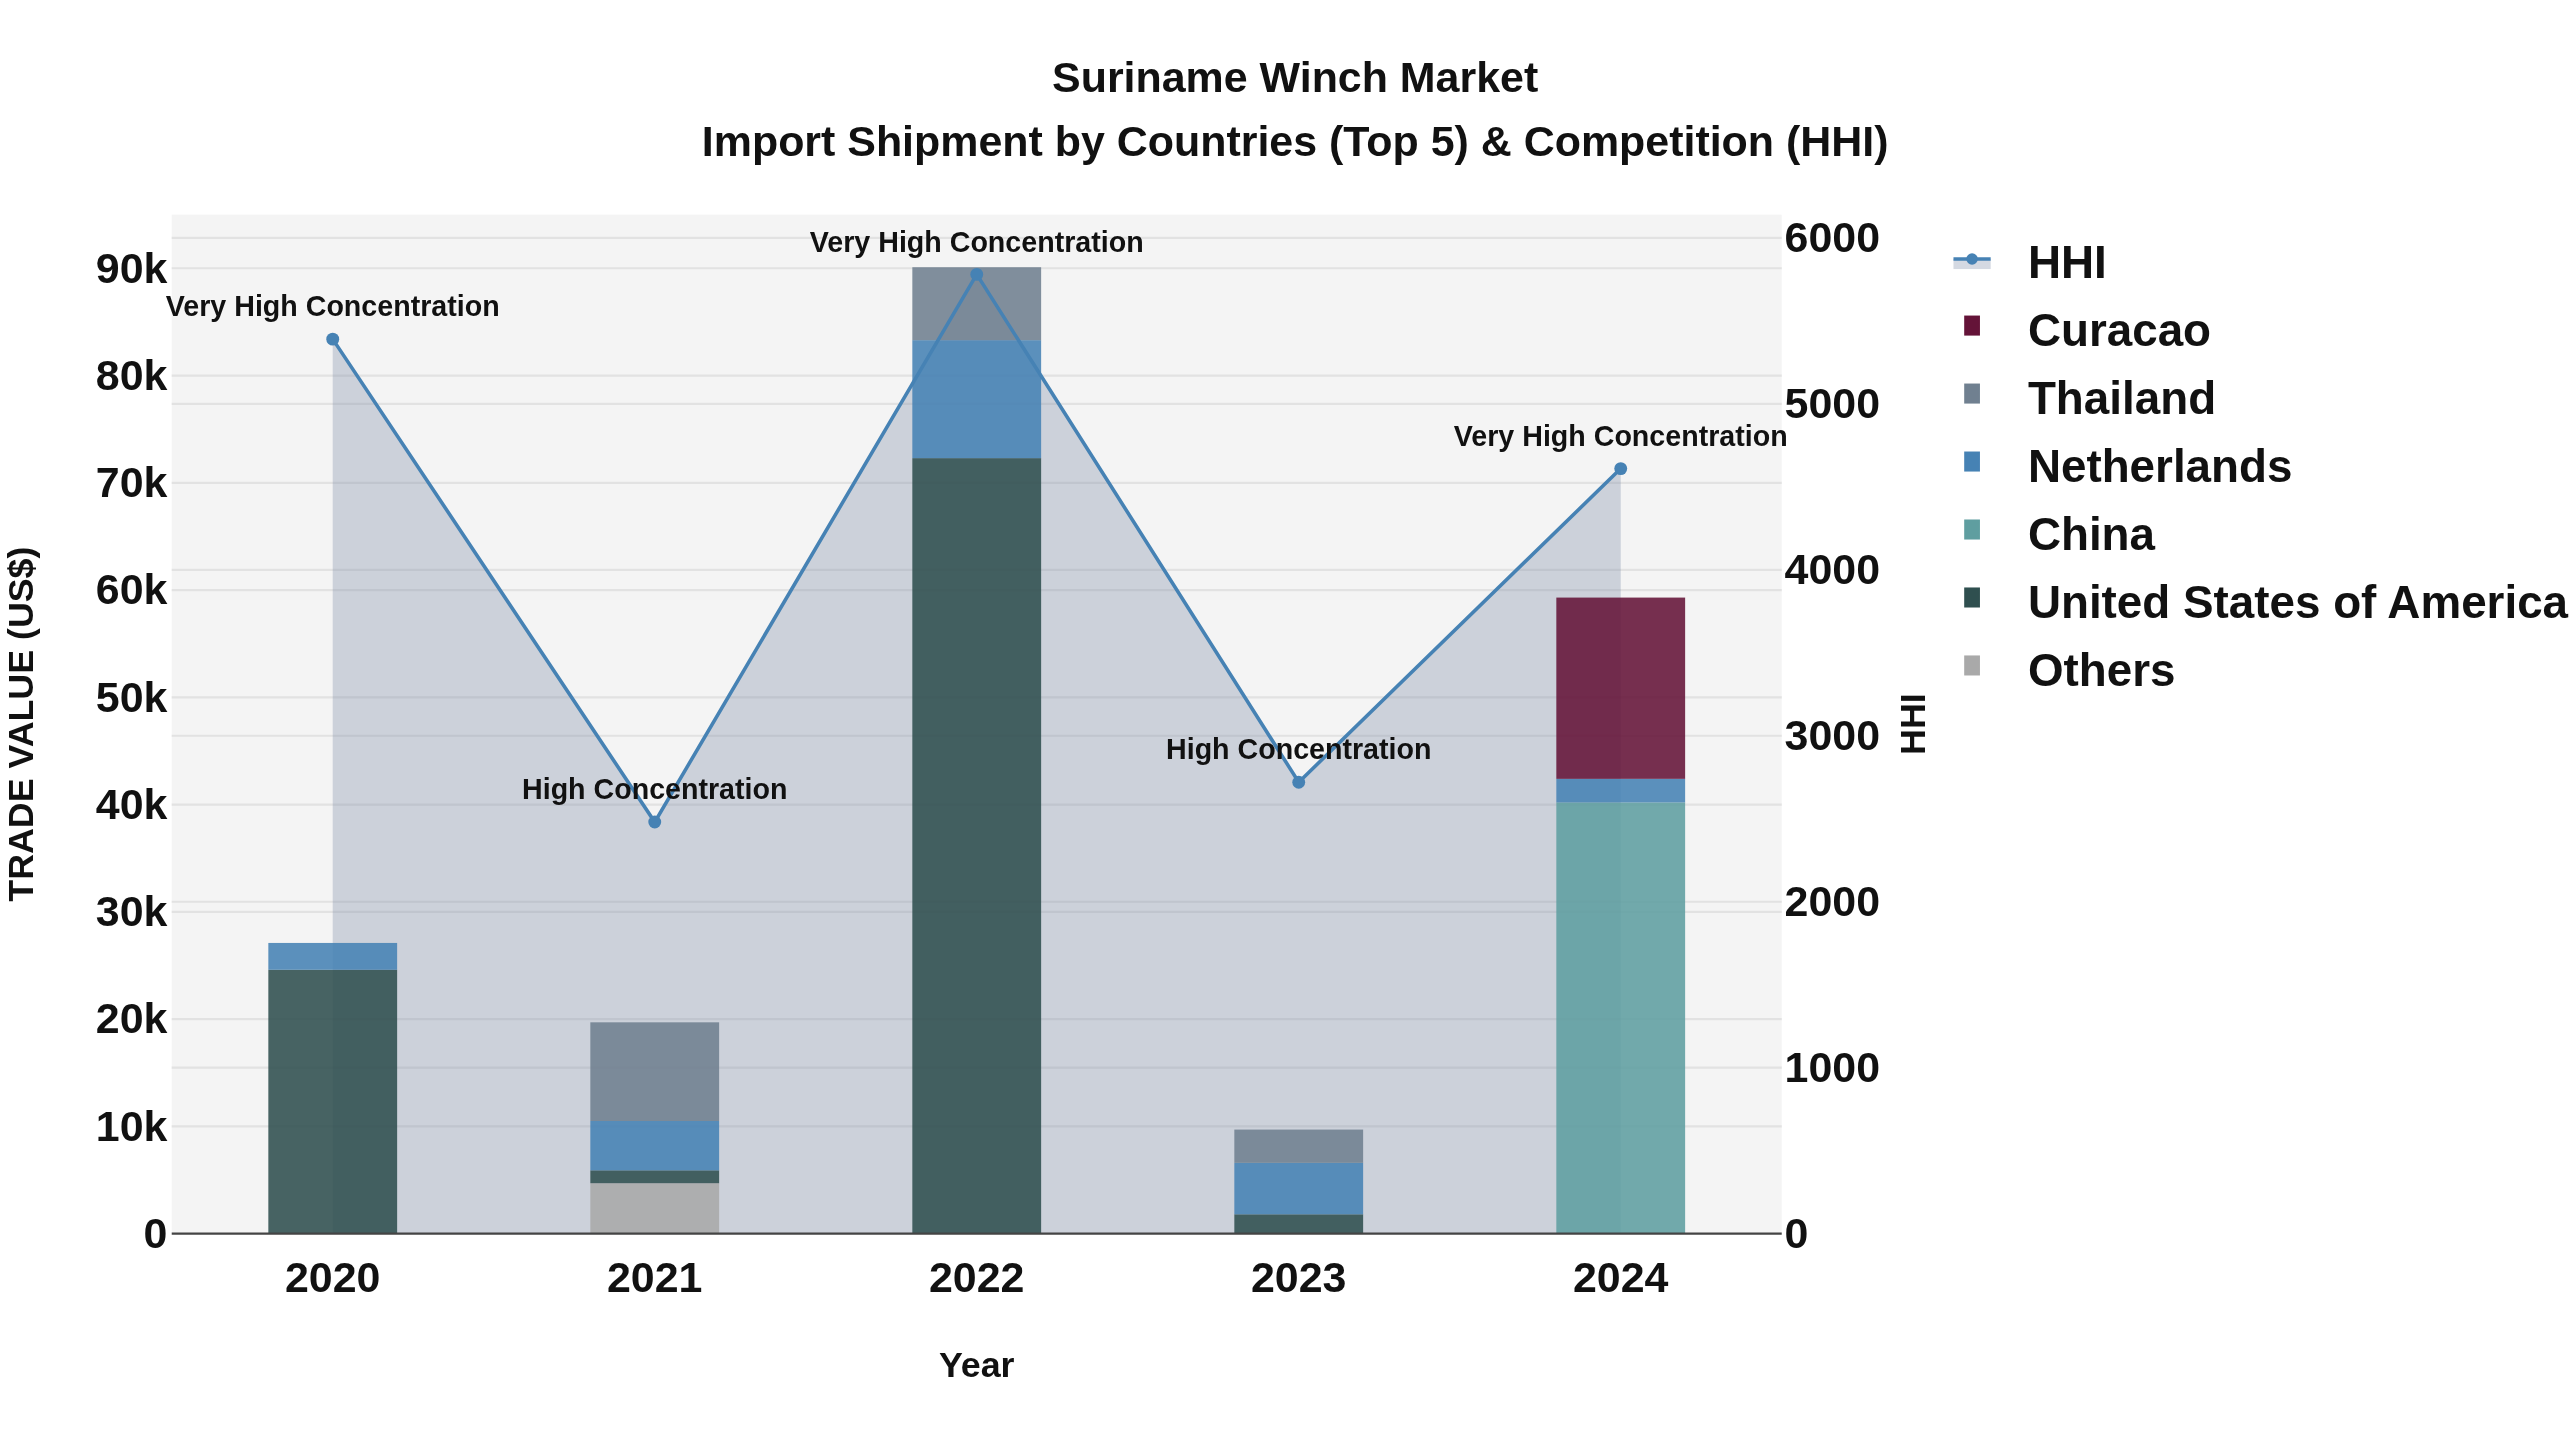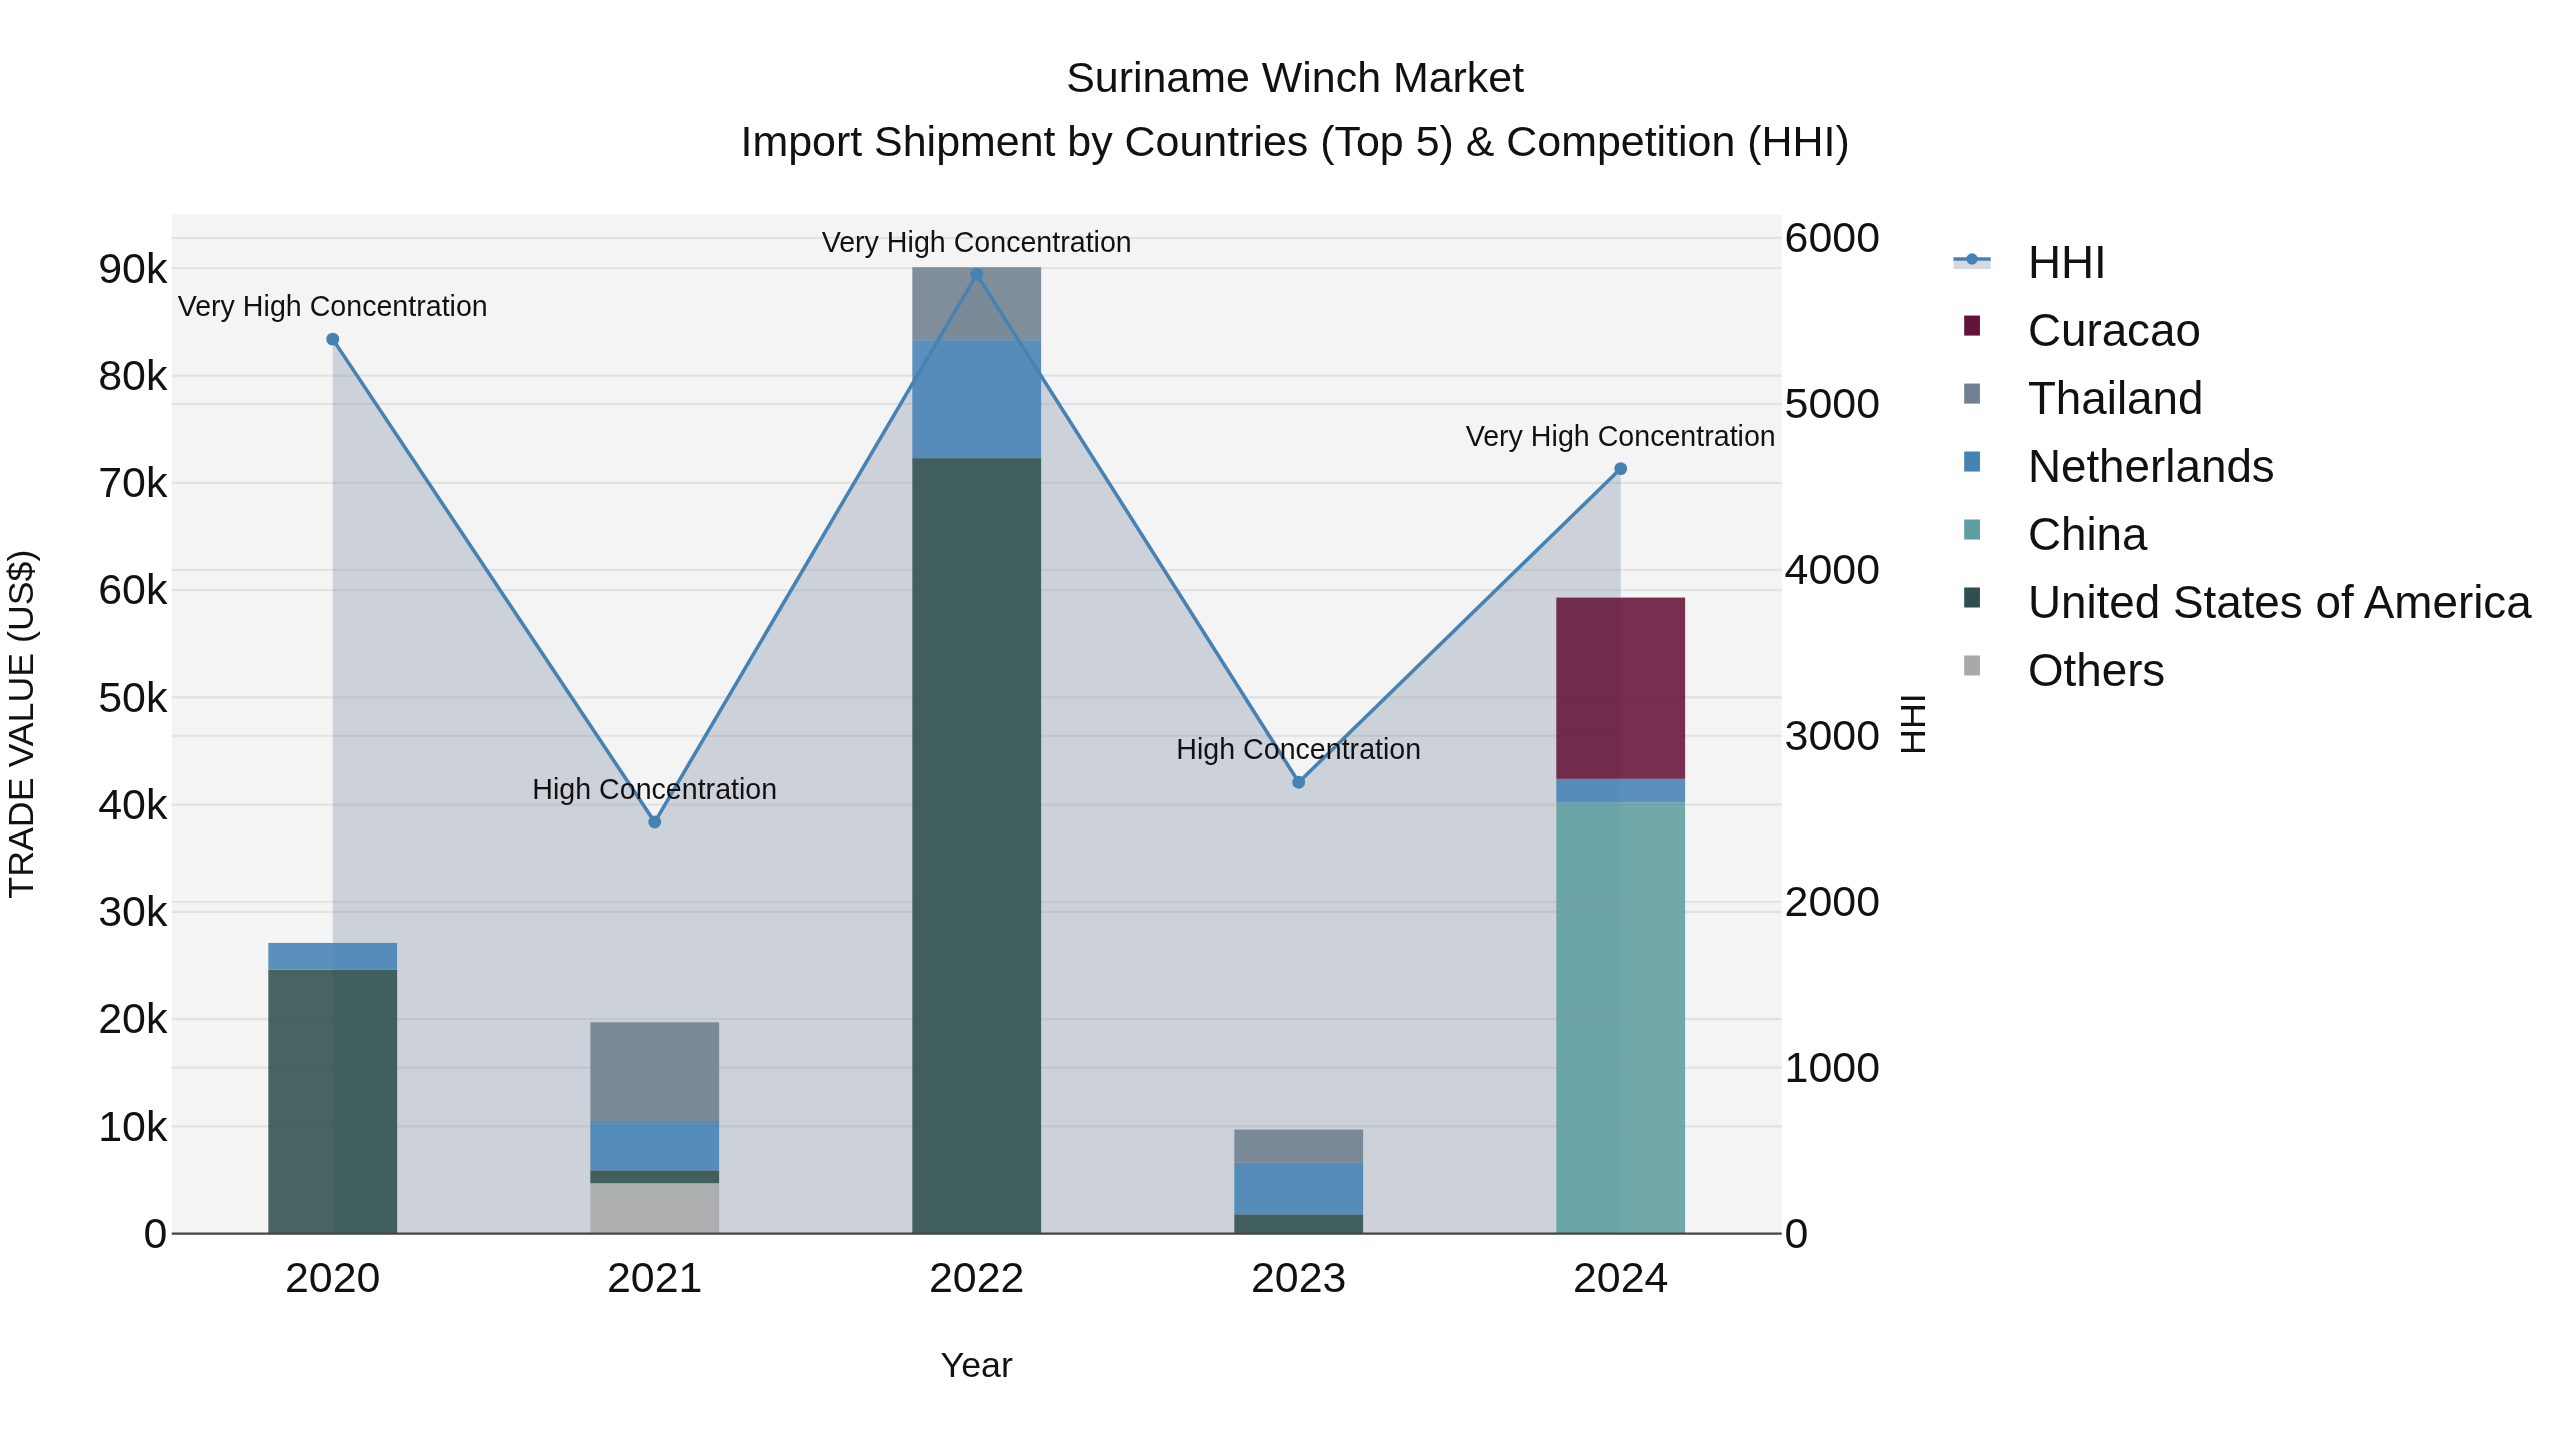--- a/index.html
+++ b/index.html
@@ -1,17 +1,17 @@
 <!DOCTYPE html>
 <html style="font-size:11.4px"><head>
 <meta charset="utf-8">
 <style>
   html, body { margin: 0; padding: 0; background: #ffffff; }
   body { width: 2576px; height: 1449px; overflow: hidden; font-family: "Liberation Sans", sans-serif; }
-  #chart-root { position: absolute; left: 0; top: 0; width: 2576px; height: 1449px; }
+  #chart-root { position: absolute; left: 0; top: 0; width: 2576px; height: 1449px; font-weight: bold; }
   svg text { font-family: "Liberation Sans", sans-serif; fill: #111111; }
   .title-line { font-size: 60px; }
   .tick { font-size: 60px; }
   .axis-title { font-size: 50px; }
   .annot { font-size: 40px; }
   .legend-label { font-size: 64px; }
 </style>
 </head>
 <body>
 

